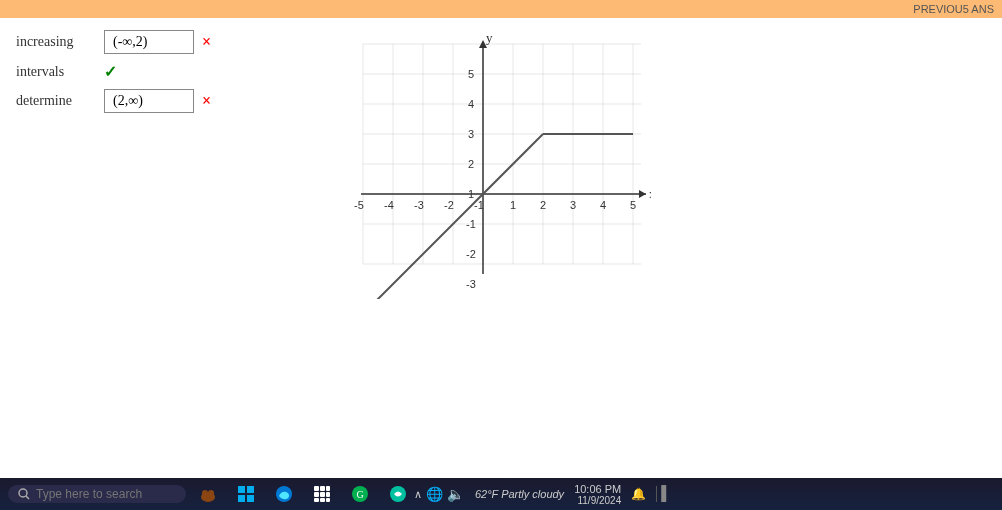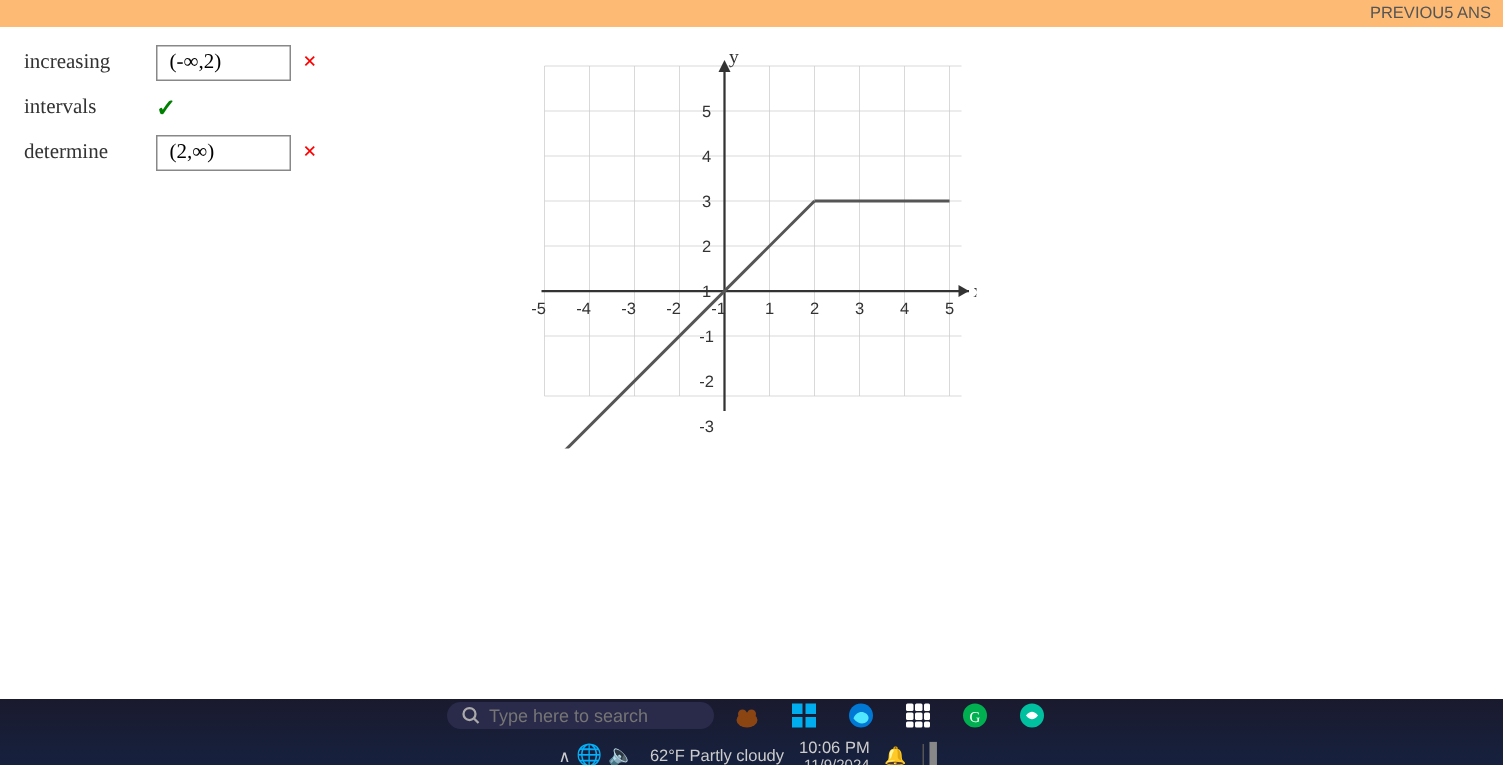--- a/index.html
+++ b/index.html
@@ -76,28 +76,27 @@
       width: 320px;
       height: 260px;
     }
 
     
     .taskbar {
       position: absolute;
       bottom: 0;
       left: 0;
       width: 1002px;
-      height: 44px;
+      height: 32px;
       background: linear-gradient(to bottom, #1a1a2e 0%, #16213e 100%);
       display: flex;
       align-items: center;
-      justify-content: center;
+      justify-content: flex-start;
       padding: 0 8px;
       z-index: 100;
-      flex-direction: column;
     }
 
     .taskbar-left {
       display: flex;
       align-items: center;
       gap: 6px;
     }
 
     .search-bar {
       display: flex;
@@ -308,21 +307,21 @@
     </div>
   </div>
 
   <div class="taskbar-right">
     <div class="sys-icons">
       <span style="color:#ccc; font-size:11px;">∧</span>
       <span style="color:#ccc; font-size:14px;">🌐</span>
       <span style="color:#ccc; font-size:14px;">🔈</span>
     </div>
     <div>
-      <span style="color:#ccc; font-size:11px; font-family:Arial;">62°F  Partly cloudy</span>
+      <span style="color:#ccc; font-size:11px; font-family:Arial;font-style:italic;">62°F  Partly cloudy</span>
     </div>
     <div class="datetime">
       <div style="color:#ccc; font-size:11px; font-family:Arial;">10:06 PM</div>
       <div style="color:#ccc; font-size:10px; font-family:Arial;">11/9/2024</div>
     </div>
     <span style="color:#ccc; font-size:12px;">🔔</span>
     <span style="color:#888; font-size:14px; border-left:1px solid #555; padding-left:4px;">▌</span>
   </div>
 </div>
 

